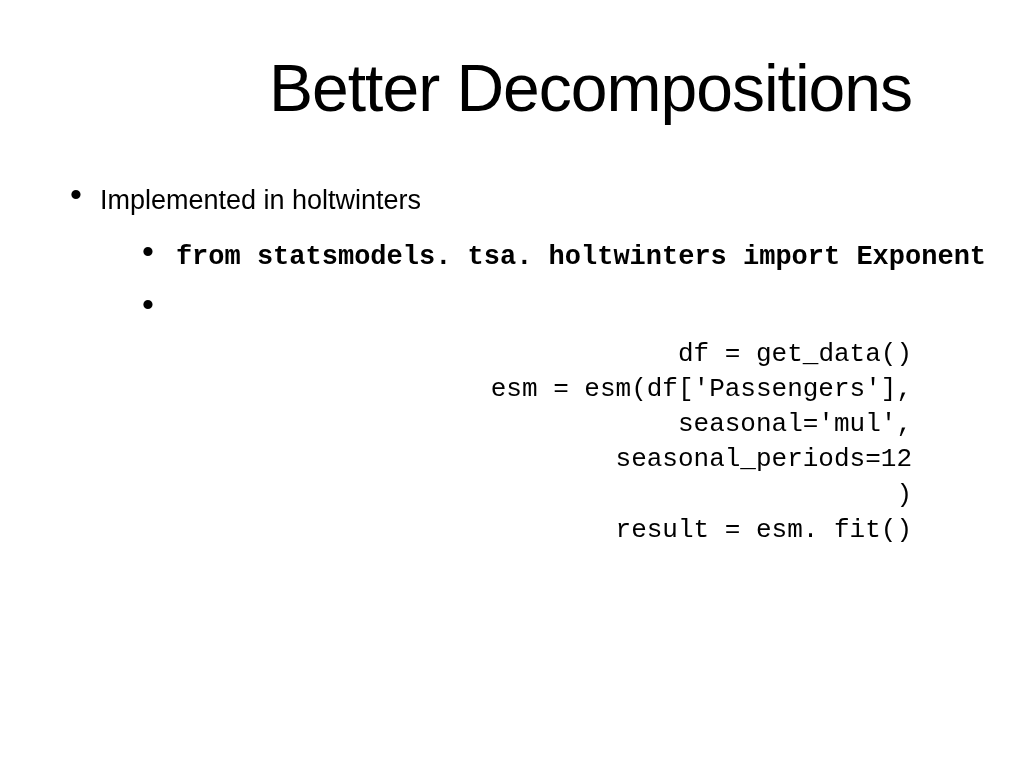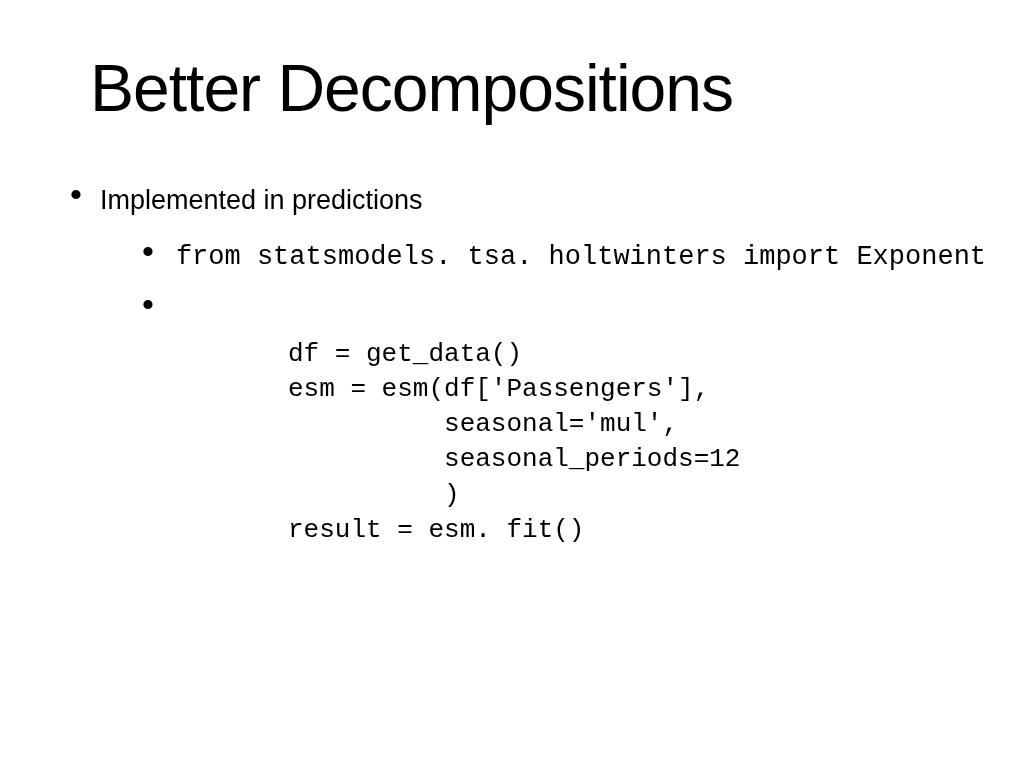--- a/index.html
+++ b/index.html
@@ -10,21 +10,22 @@
     body {
       width: 1024px;
       height: 768px;
       background: #ffffff;
       font-family: Arial, Helvetica, sans-serif;
       color: #000000;
       overflow: hidden;
       position: relative;
     }
     .slide {
-      padding: 50px 36px 0 70px;
+      padding: 50px 112px 0 70px;
+      text-align: right;
     }
     .title {
       font-size: 66px;
       font-weight: normal;
       letter-spacing: -1px;
       margin-bottom: 55px;
       margin-left: 20px;
     }
     .bullet-list {
       list-style: none;
@@ -58,20 +59,21 @@
     .sub-dot {
       font-size: 34px;
       line-height: 1;
       margin-right: 22px;
       margin-top: -2px;
     }
     .sub-text {
       font-size: 27px;
       line-height: 1.3;
       padding-top: 4px;
+      font-weight: bold;
     }
     .code {
       font-family: "Courier New", Courier, monospace;
       font-size: 27px;
       white-space: nowrap;
     }
     .code-block {
       font-family: "Courier New", Courier, monospace;
       font-size: 26px;
       line-height: 1.35;
@@ -82,21 +84,21 @@
   </style>
 </head>
 <body>
 
 <div class="slide">
   <h1 class="title">Better Decompositions</h1>
 
   <ul class="bullet-list">
     <li class="bullet-item">
       <span class="bullet-dot">•</span>
-      <span class="bullet-text">Implemented in predictions</span>
+      <span class="bullet-text">Implemented in holtwinters</span>
     </li>
   </ul>
 
   <ul class="sub-list">
     <li class="sub-item">
       <span class="sub-dot">•</span>
       <span class="sub-text code">from statsmodels. tsa. holtwinters import Exponent</span>
     </li>
     <li class="sub-item">
       <span class="sub-dot">•</span>

